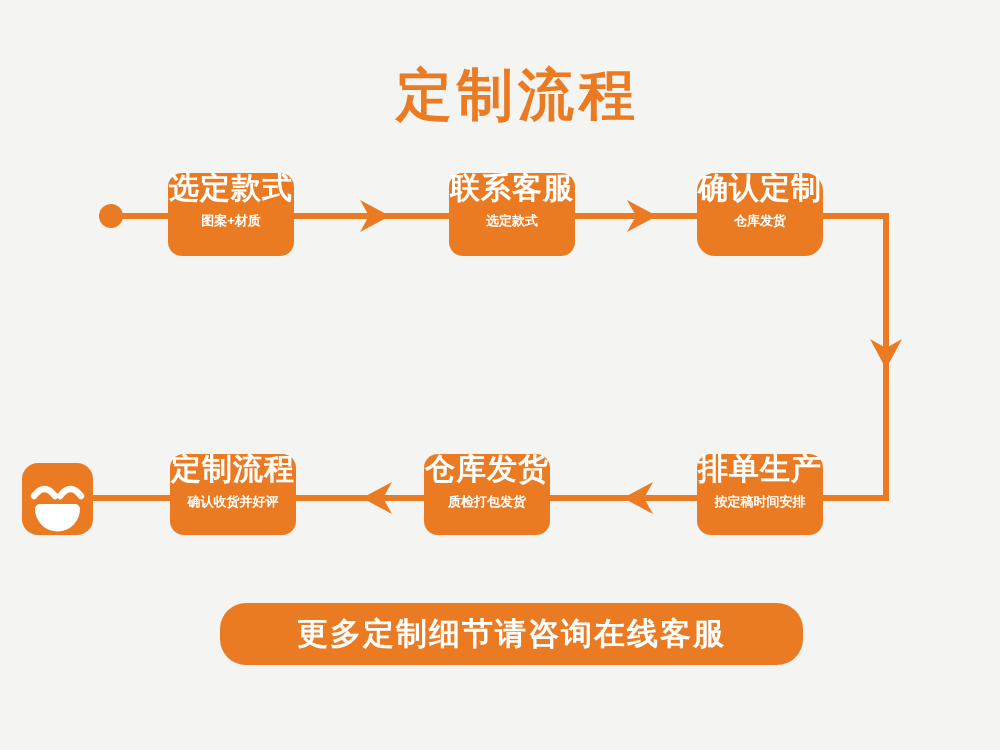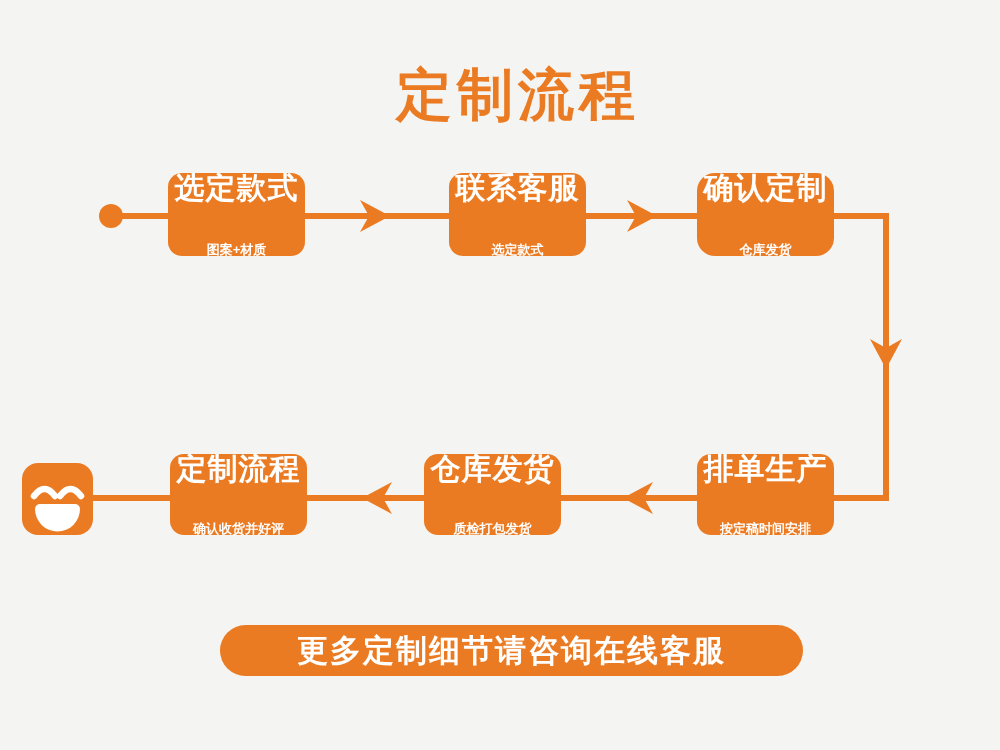--- a/index.html
+++ b/index.html
@@ -27,30 +27,30 @@
     color: var(--accent, #EB7B22);
   }
   .connectors {
     position: absolute;
     top: 0;
     left: 0;
     z-index: 1;
   }
   .step {
     position: absolute;
-    width: 137px;
+    width: 126px;
     z-index: 2;
     background: var(--accent, #EB7B22);
     border-radius: 14px;
     color: var(--on-accent, #FFFFFF);
     display: flex;
     flex-direction: column;
     align-items: center;
-    justify-content: space-between;
-    gap: 18px;
+    justify-content: flex-start;
+    gap: 11px;
     text-align: center;
   }
   .step-top { top: 173px; height: 83px; }
   .step-bottom { top: 454px; height: 81px; }
   .step-label {
     font-size: 30px;
     font-weight: 800;
     letter-spacing: 1px;
     line-height: 1;
     white-space: nowrap;
@@ -71,23 +71,23 @@
     position: absolute;
     left: 22px;
     top: 463px;
     width: 71px;
     height: 72px;
     z-index: 2;
   }
   .banner {
     position: absolute;
     left: 220px;
-    top: 625px;
+    top: 603px;
     width: 583px;
-    height: 51px;
+    height: 62px;
     z-index: 2;
     background: var(--accent, #EB7B22);
     border-radius: 26px;
     color: var(--on-accent, #FFFFFF);
     font-size: 31px;
     font-weight: 800;
     letter-spacing: 2px;
     display: flex;
     align-items: center;
     justify-content: center;

